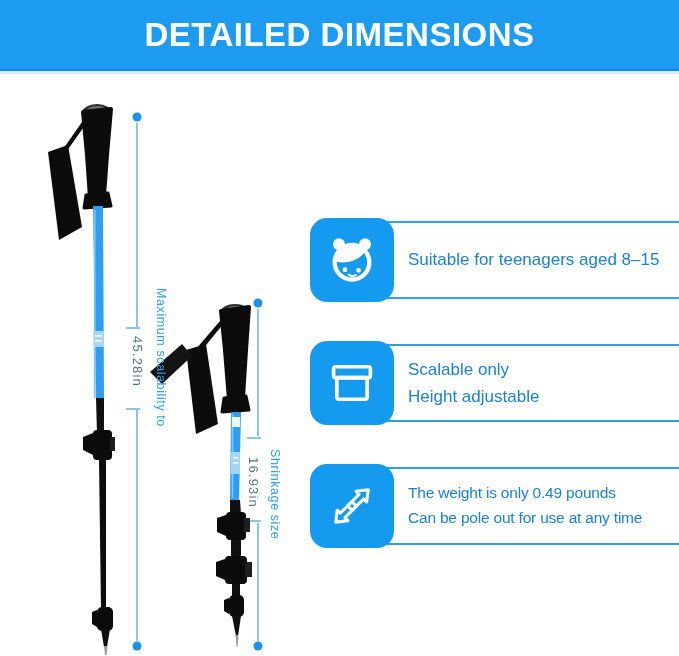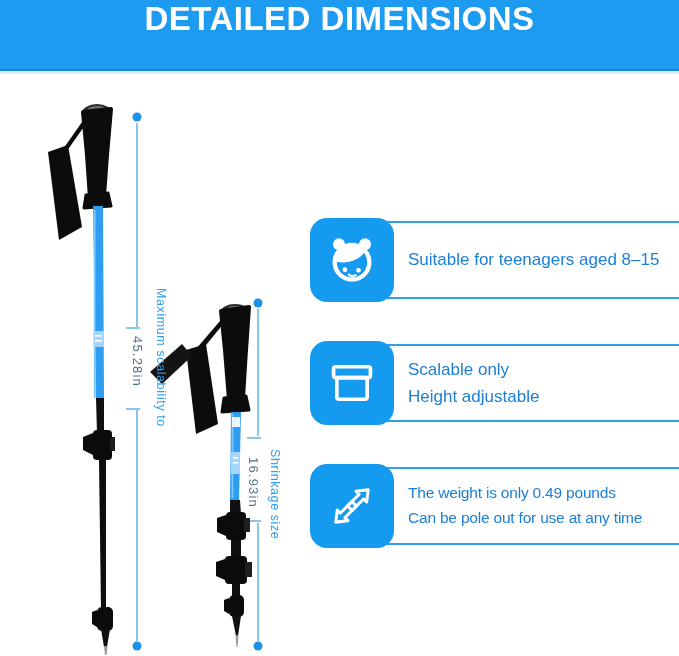--- a/index.html
+++ b/index.html
@@ -5,21 +5,21 @@
   html,body{margin:0;padding:0;background:#fff;}
   .canvas{
     position:relative;width:679px;height:656px;overflow:hidden;background:#ffffff;
     font-family:"Liberation Sans",sans-serif;
   }
   
   .banner{
     position:absolute;left:0;top:0;width:679px;height:69px;
     background:#1d9bf0;border-bottom:2px solid #1486d6;
     box-shadow:0 3px 0 rgba(203,217,229,.6);
-    display:flex;align-items:flex-start;justify-content:center;
+    display:flex;align-items:center;justify-content:center;
   }
   .banner h1{
     margin:0;color:#ffffff;font-size:33px;font-weight:bold;letter-spacing:.5px;
   }
   
   .vtext{
     position:absolute;writing-mode:vertical-rl;white-space:nowrap;
     font-family:"Liberation Sans",sans-serif;
   }
   .vlabel{color:#2da0f0;font-size:12.5px;letter-spacing:.6px;}

